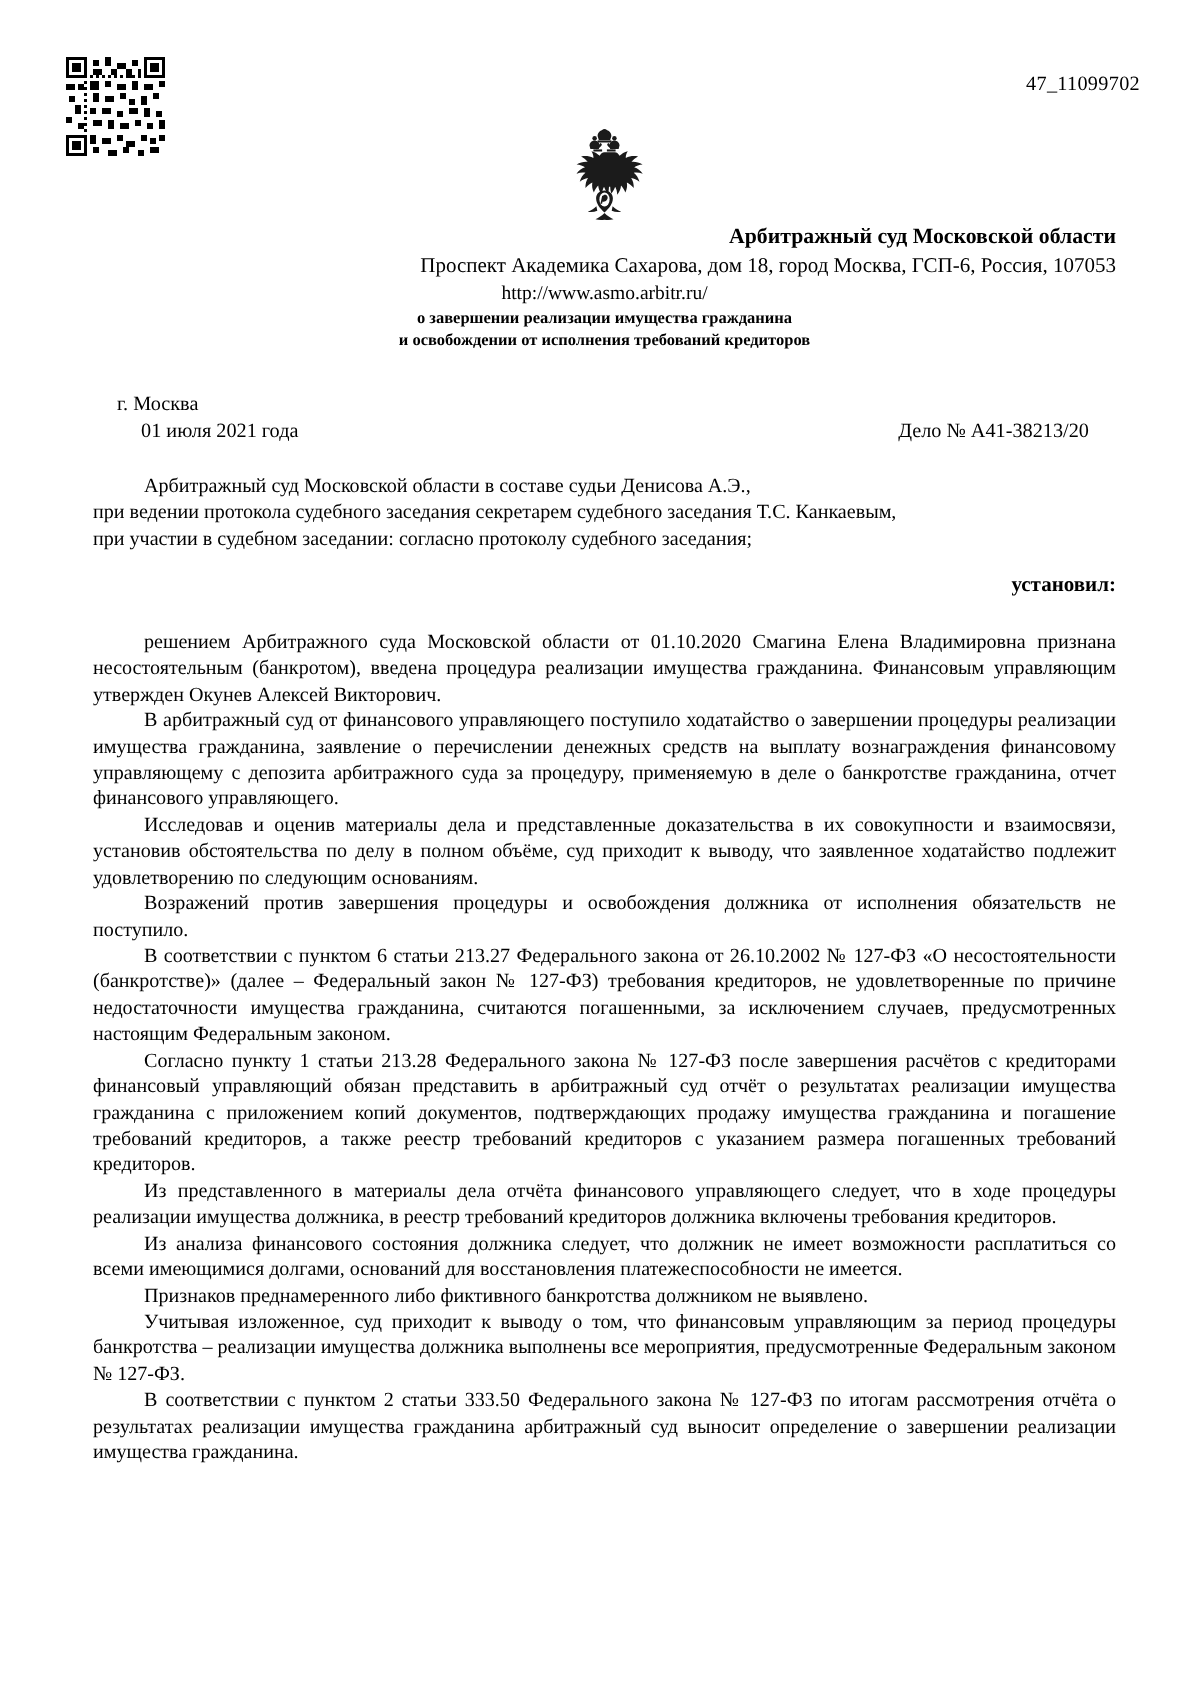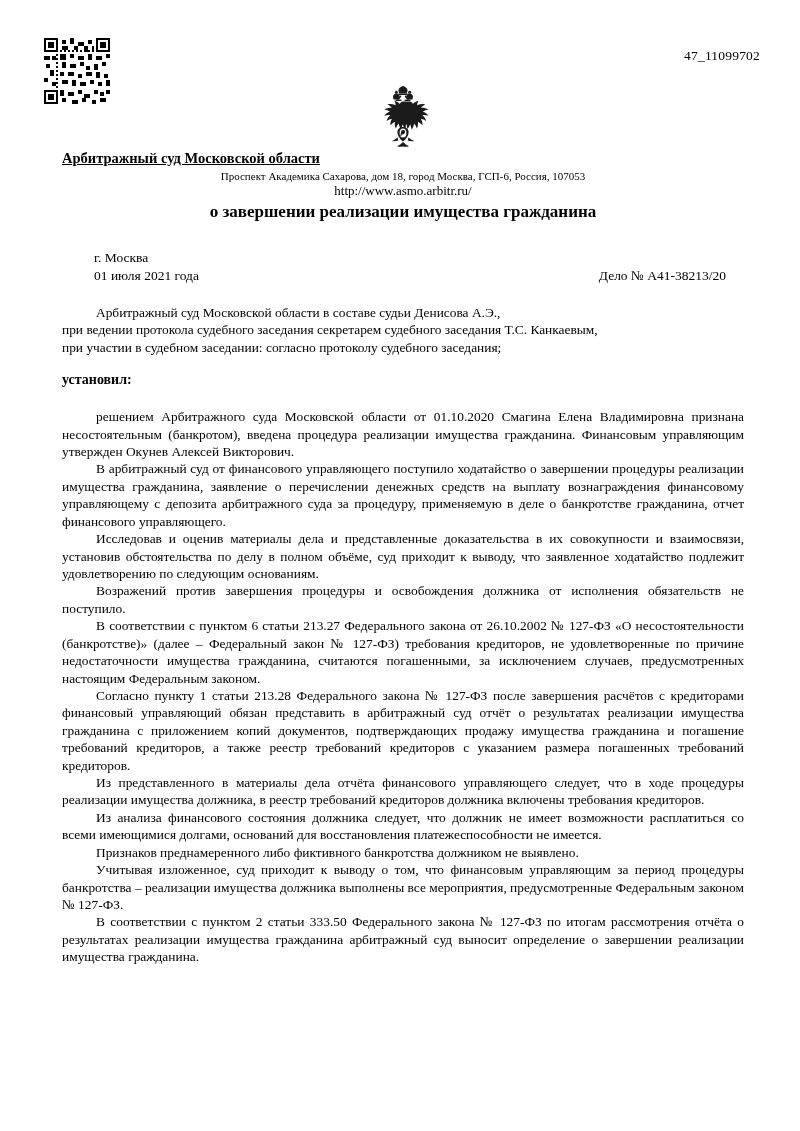--- a/index.html
+++ b/index.html
@@ -49,57 +49,56 @@
     height: 62px;
   }
   .emblem {
     display: inline-block;
     width: 56px;
     height: 62px;
   }
 
   
   .court-name {
-    text-align: left;
+    text-align: right;
     font-weight: bold;
     font-size: 14.5px;
     margin-top: 2px;
-    text-decoration: underline;
   }
   .court-address {
-    text-align: center;
-    font-size: 11px;
+    text-align: right;
+    font-size: 14px;
     margin-top: 3px;
   }
   .court-site {
     text-align: center;
     font-size: 13px;
     margin-top: 1px;
   }
   .doc-type {
     text-align: center;
     font-weight: bold;
     font-size: 14px;
     margin-top: 8px;
     letter-spacing: 0.3px;
   }
   .doc-subtitle {
     text-align: center;
     font-weight: bold;
-    font-size: 17px;
+    font-size: 11px;
     margin-top: 2px;
     line-height: 1.35;
   }
 
   
   .meta {
     margin-top: 26px;
     font-size: 13.5px;
   }
-  .meta .city { margin-left: 32px; }
+  .meta .city { margin-left: 16px; }
   .meta-row {
     display: flex;
     justify-content: space-between;
     align-items: flex-end;
     margin-top: 2px;
   }
   .meta-row .date { margin-left: 32px; }
   .meta-row .case-no { margin-right: 18px; }
 
   
@@ -109,21 +108,21 @@
     line-height: 1.30;
     text-align: justify;
   }
   .body-text p {
     margin: 0;
     text-indent: 34px;
   }
   .noindent { text-indent: 0 !important; }
 
   .ruled {
-    text-align: left;
+    text-align: right;
     font-weight: bold;
     font-size: 14px;
     margin: 16px 0 14px 0;
     text-indent: 0;
   }
 </style>
 </head>
 <body>
 
 <div class="page">
@@ -252,20 +251,21 @@
         </g>
       </svg>
     </span>
   </div>
 
   <div class="court-name">Арбитражный суд Московской области</div>
   <div class="court-address">Проспект Академика Сахарова, дом 18, город Москва, ГСП-6, Россия, 107053</div>
   <div class="court-site">http://www.asmo.arbitr.ru/</div>
 
   <div class="doc-subtitle">о завершении реализации имущества гражданина</div>
+  <div class="doc-subtitle" style="margin-top:0">и освобождении от исполнения требований кредиторов</div>
 
   <div class="meta">
     <div class="city">г. Москва</div>
     <div class="meta-row">
       <div class="date">01 июля 2021 года</div>
       <div class="case-no">Дело № А41-38213/20</div>
     </div>
   </div>
 
   <div class="body-text">

